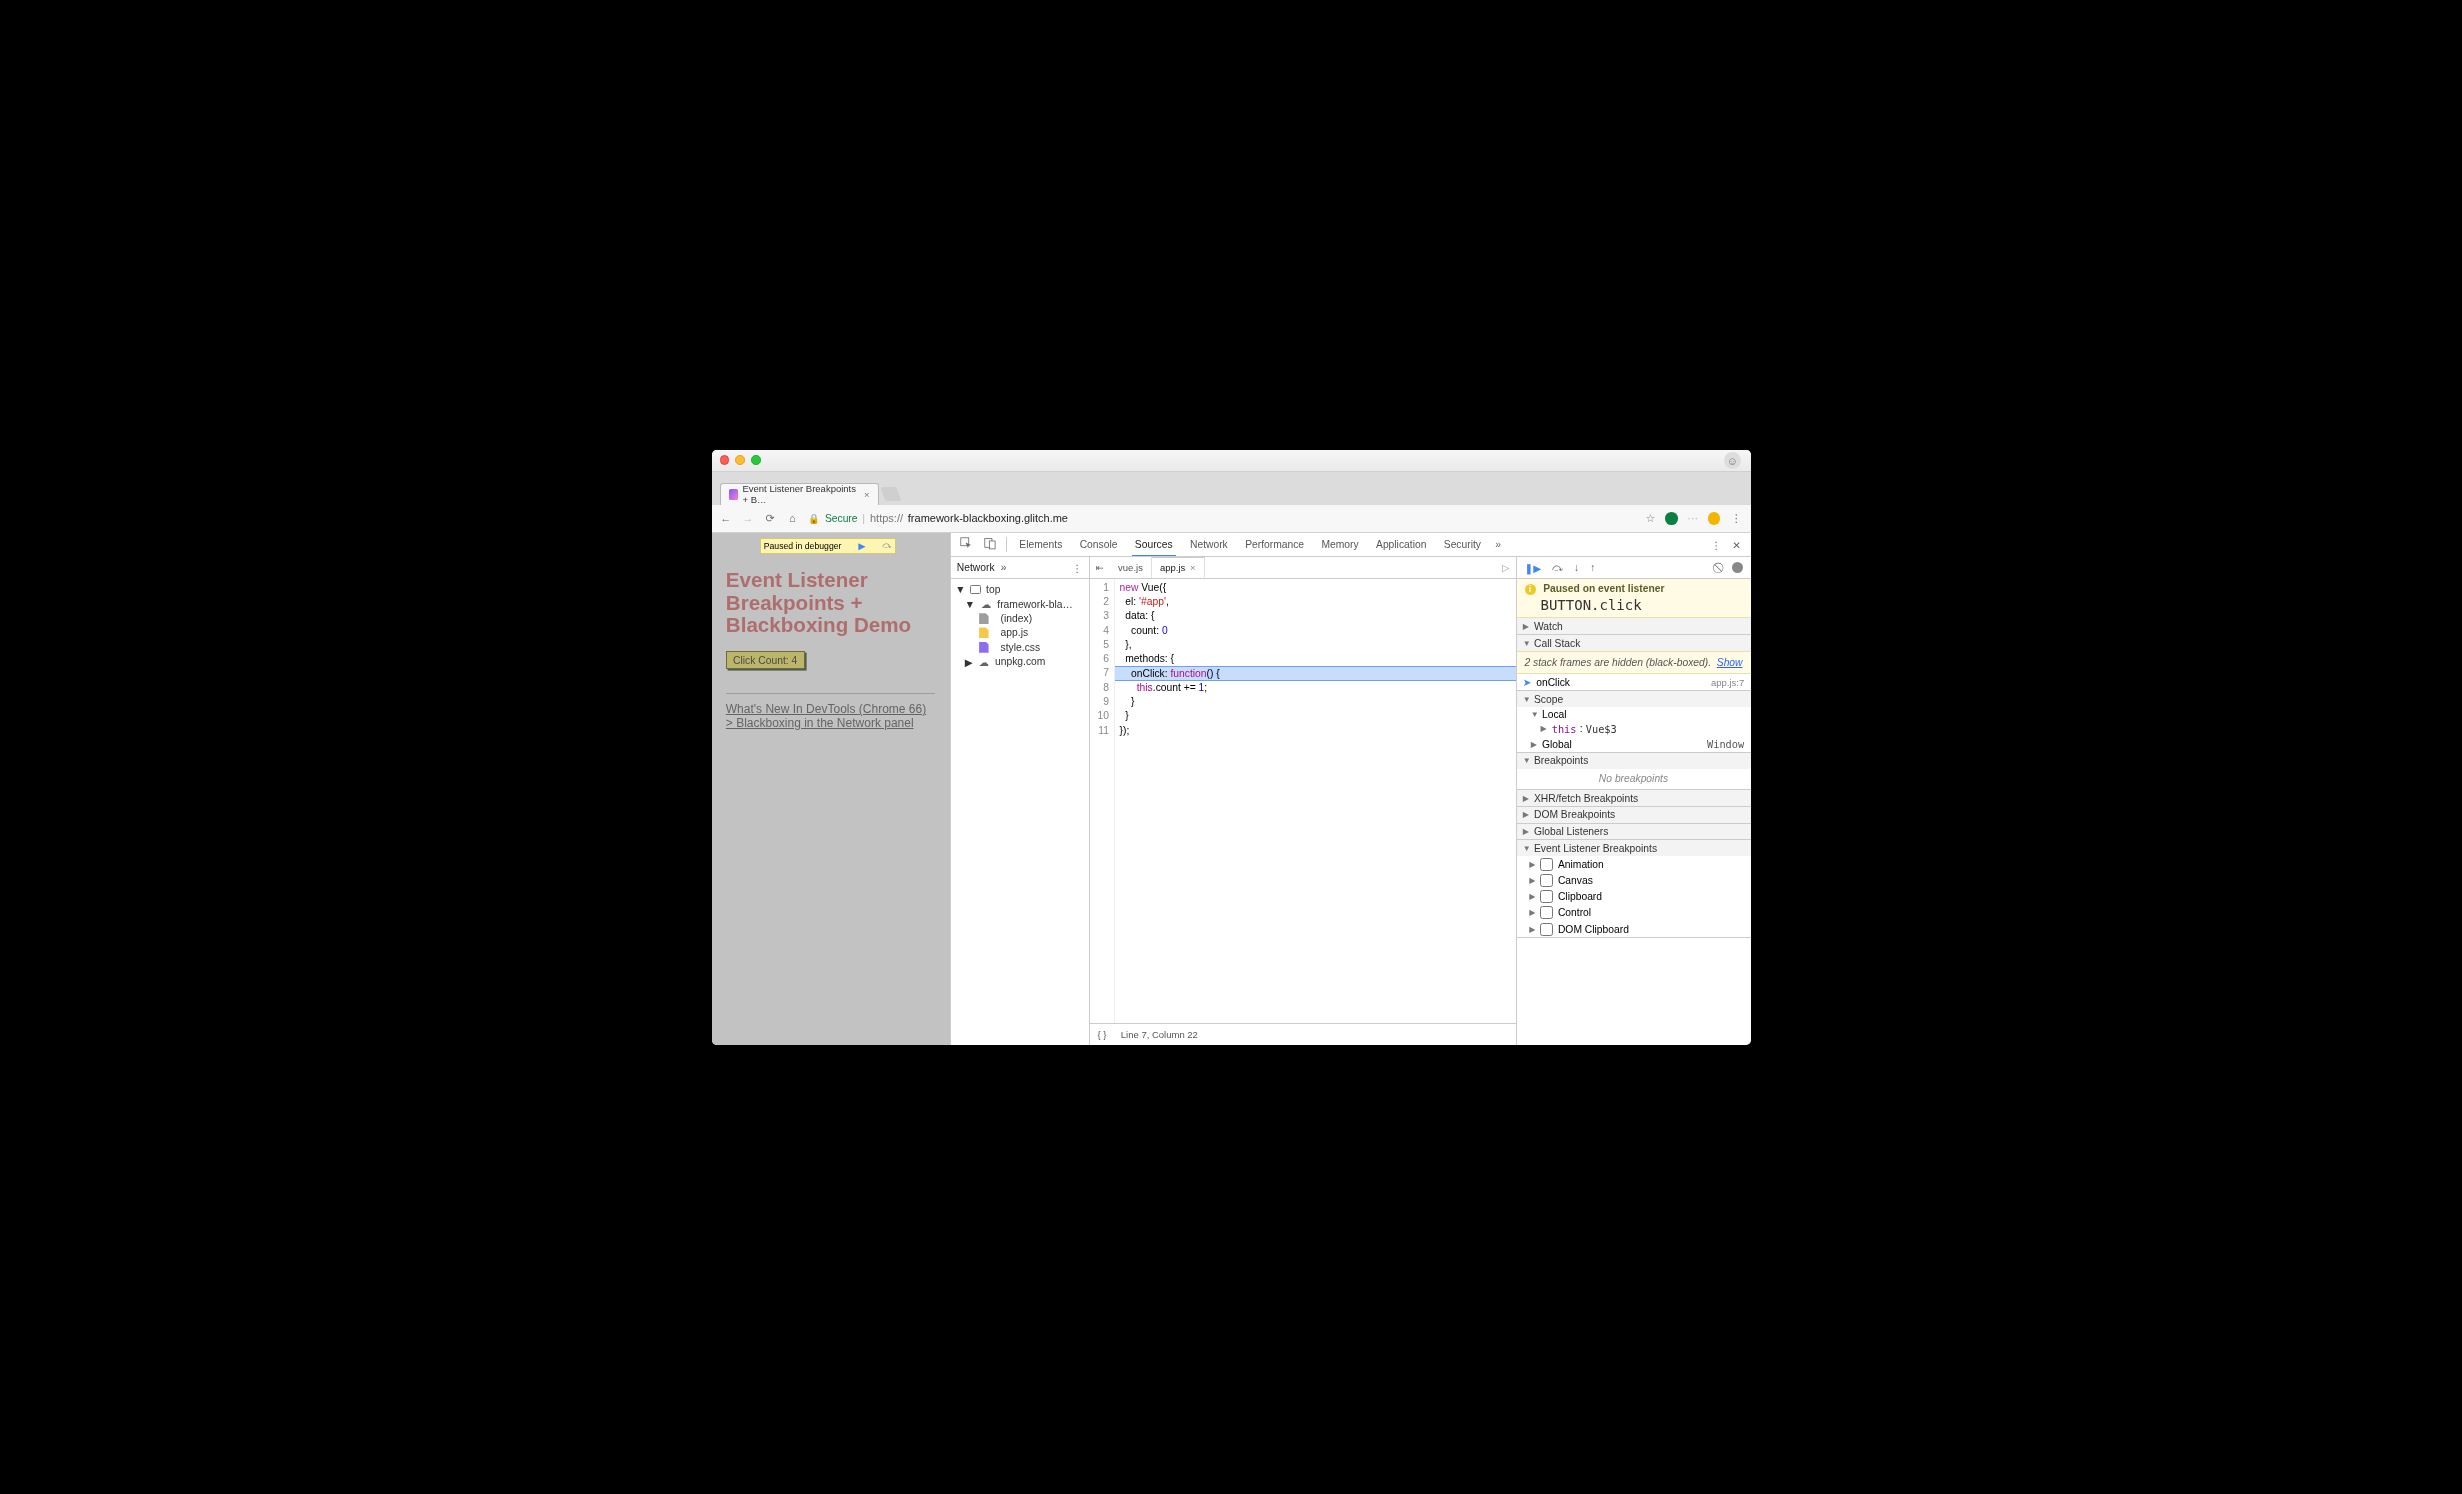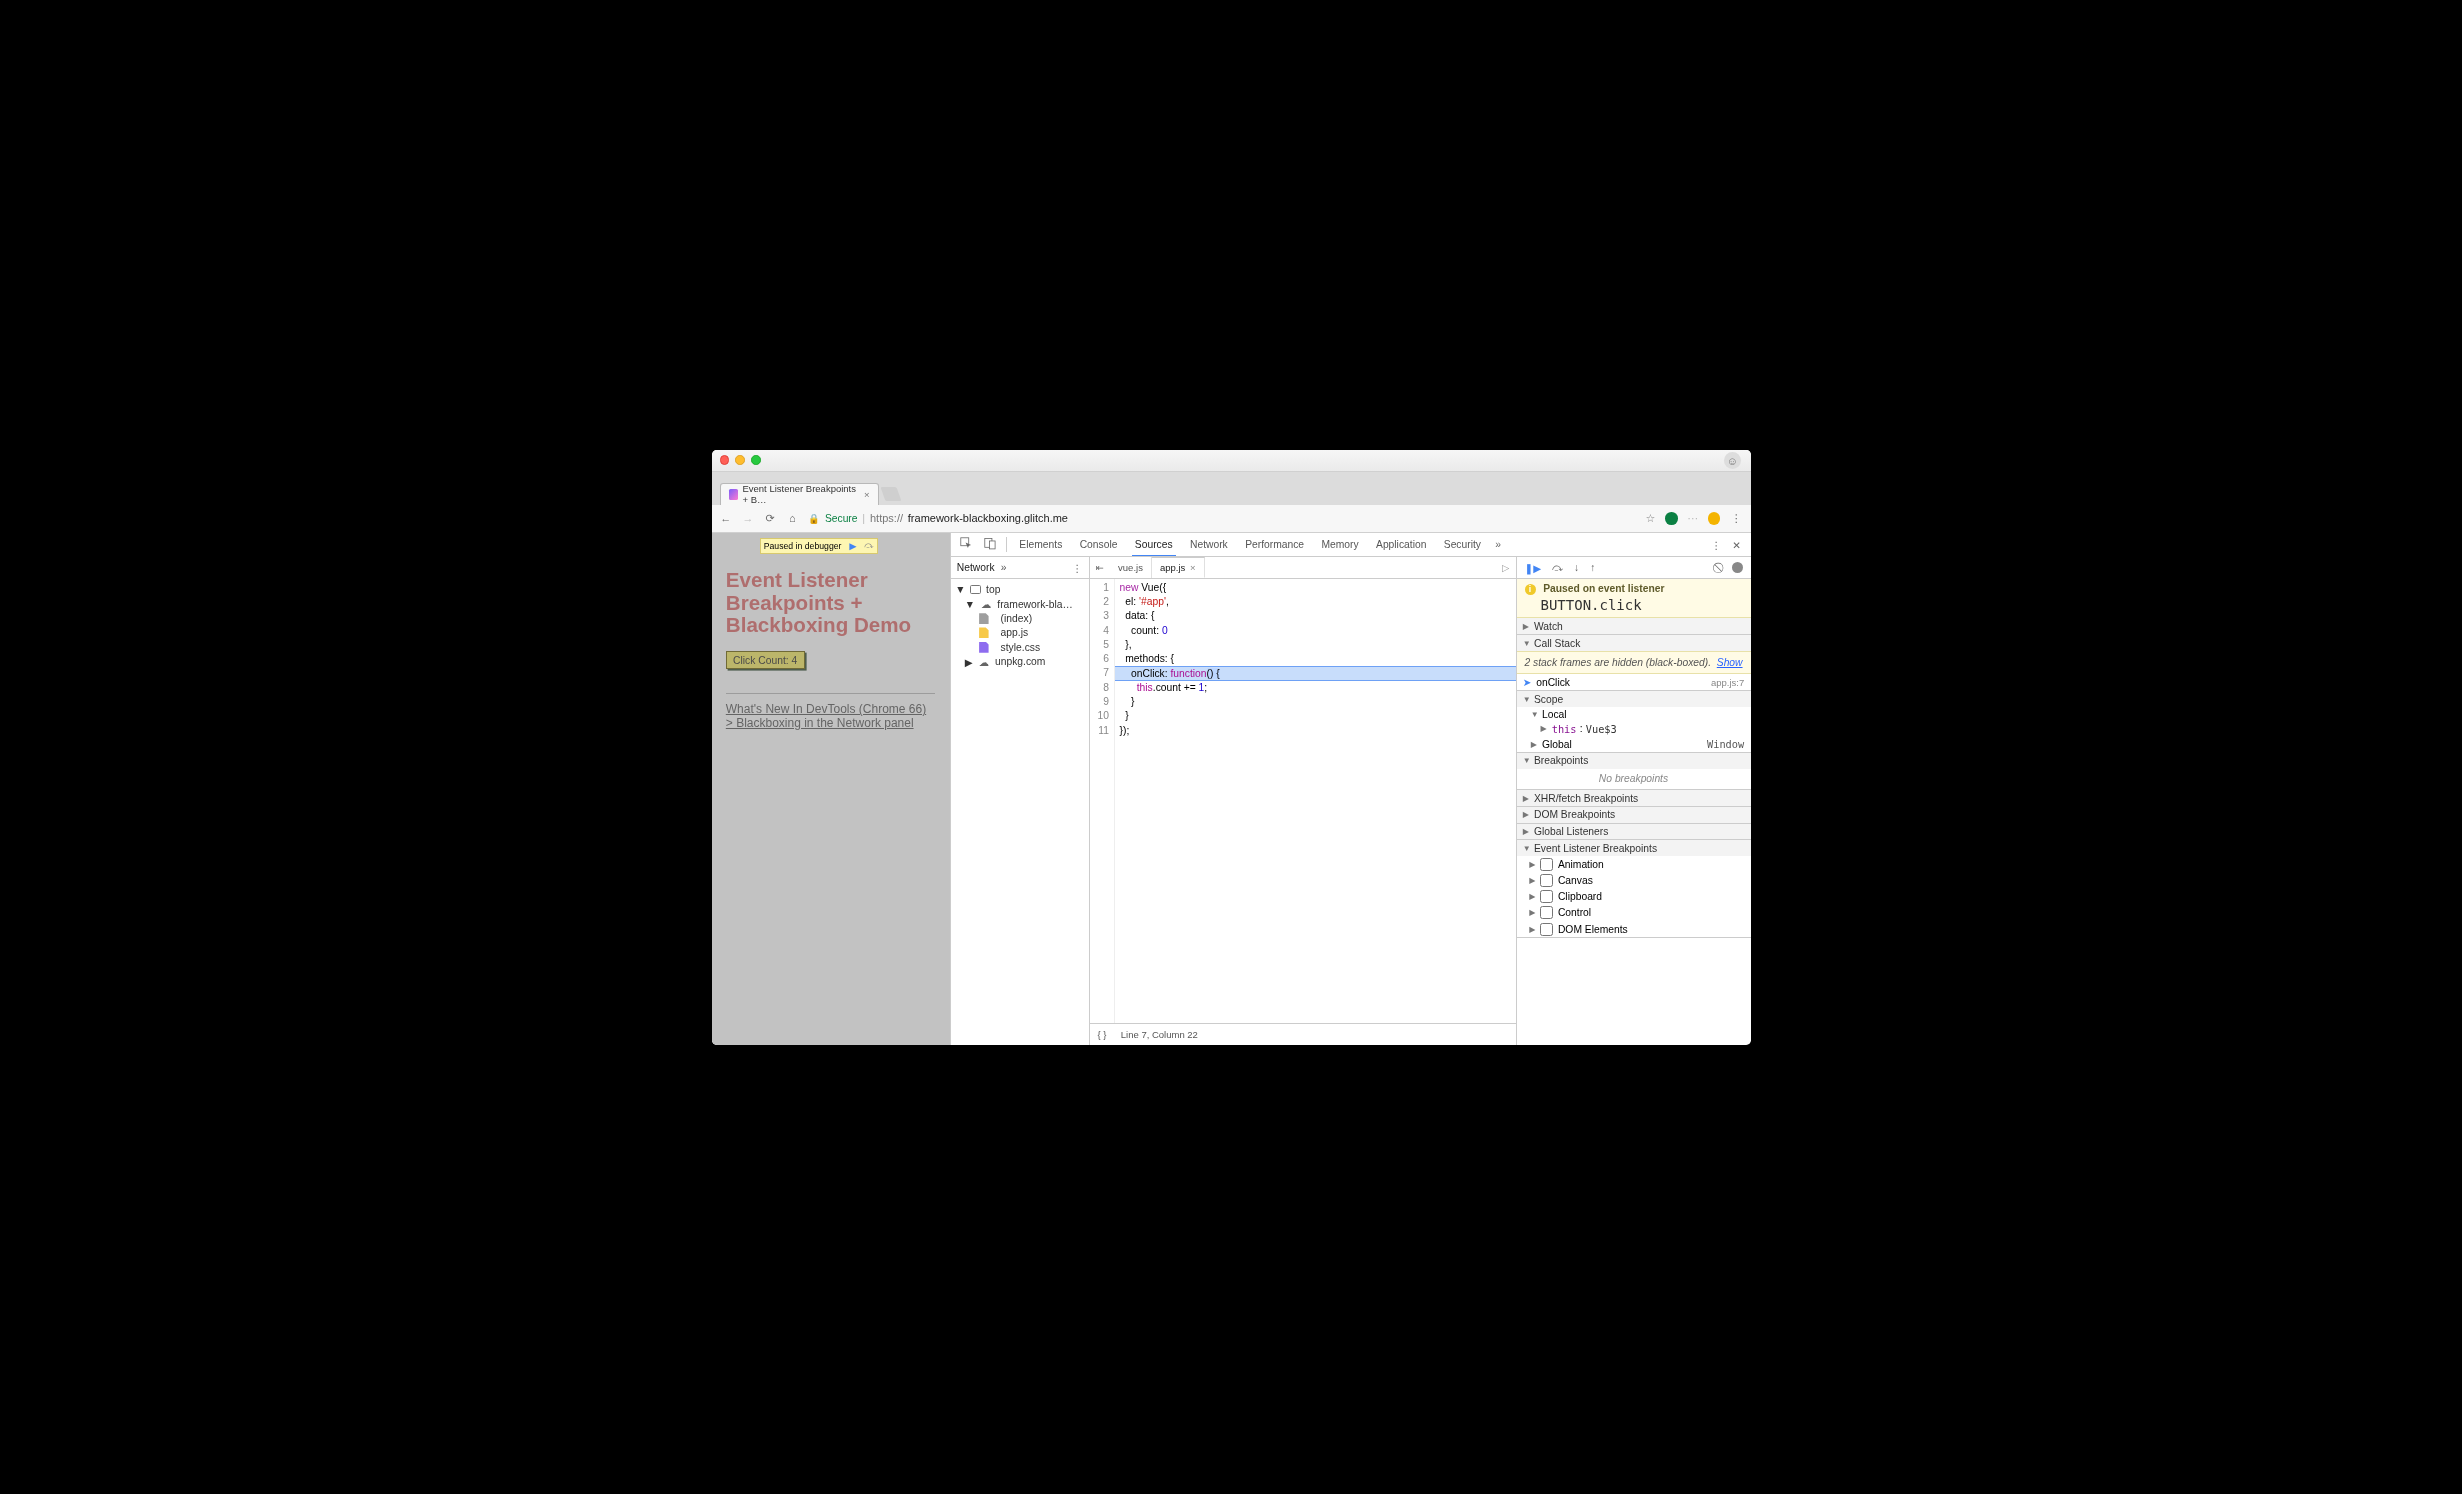--- a/index.html
+++ b/index.html
@@ -23,21 +23,21 @@
 .lock{color:#0b8043;font-size:9.5px;}
 .secure{color:#0b8043;font-size:10.3px;}
 .pipe{color:#bbb;}
 .url-dim{color:#777;}
 .url{color:#222;}
 .star{color:#888;}
 .ext-dot{width:12.7px;height:12.7px;border-radius:50%;}
 .content{flex:1;display:flex;min-height:0;}
 .page{width:238px;background:#fff;position:relative;padding:36px 14.3px 0;}
 .page-overlay{position:absolute;inset:0;background:rgba(120,120,120,.45);}
-.paused-badge{position:absolute;top:4.8px;left:48px;background:#fdf6b2;border:0.8px solid #d8c96e;font:8.7px Menlo,monospace;padding:1.6px 3.2px;display:flex;align-items:center;gap:8px;z-index:2;}
+.paused-badge{position:absolute;top:4.8px;left:48px;background:#fdf6b2;border:0.8px solid #d8c96e;font:8.7px Menlo,monospace;padding:1.6px 3.2px;display:flex;align-items:center;gap:17px;z-index:2;}
 .paused-badge .mini-resume{color:#4285f4;font-weight:bold;}
 .paused-badge .mini-step{color:#888;}
 .h1{font-size:20.6px;font-weight:700;color:#d66;line-height:1.1;margin-bottom:14.3px;}
 .clickbtn{display:inline-block;background:#f5e960;border:0.8px solid #6a5f00;box-shadow:1.6px 1.6px 0 #2d4a2d;padding:2.4px 6.3px;font-size:10.3px;color:#222;}
 .page hr{margin:24px 0 8px;border:none;border-top:0.8px solid #bbb;}
 .page a{font-size:12px;color:#555;text-decoration:underline;}
 .devtools{flex:1;display:flex;flex-direction:column;border-left:0.8px solid #ccc;min-width:0;}
 .dt-tabs{height:24px;border-bottom:0.8px solid #ccc;display:flex;align-items:center;font-size:10.3px;color:#555;}
 .dt-tabs .grp{display:flex;align-items:center;gap:11px;padding:0 9.5px;height:100%;}
 .dt-tabs .sep{width:0.8px;height:14.3px;background:#ccc;}
@@ -393,21 +393,21 @@
                 <span>Clipboard</span>
               </div>
             <div class="elcb-row">
                 <span class="tw">▶</span>
                 <input type="checkbox" style="">
                 <span>Control</span>
               </div>
             <div class="elcb-row">
                 <span class="tw">▶</span>
                 <input type="checkbox" style="">
-                <span>DOM Elements</span>
+                <span>DOM Clipboard</span>
               </div>
           </div>
 
         </div>
 
       </div>
     </div>
 
   </div>
 </div>

